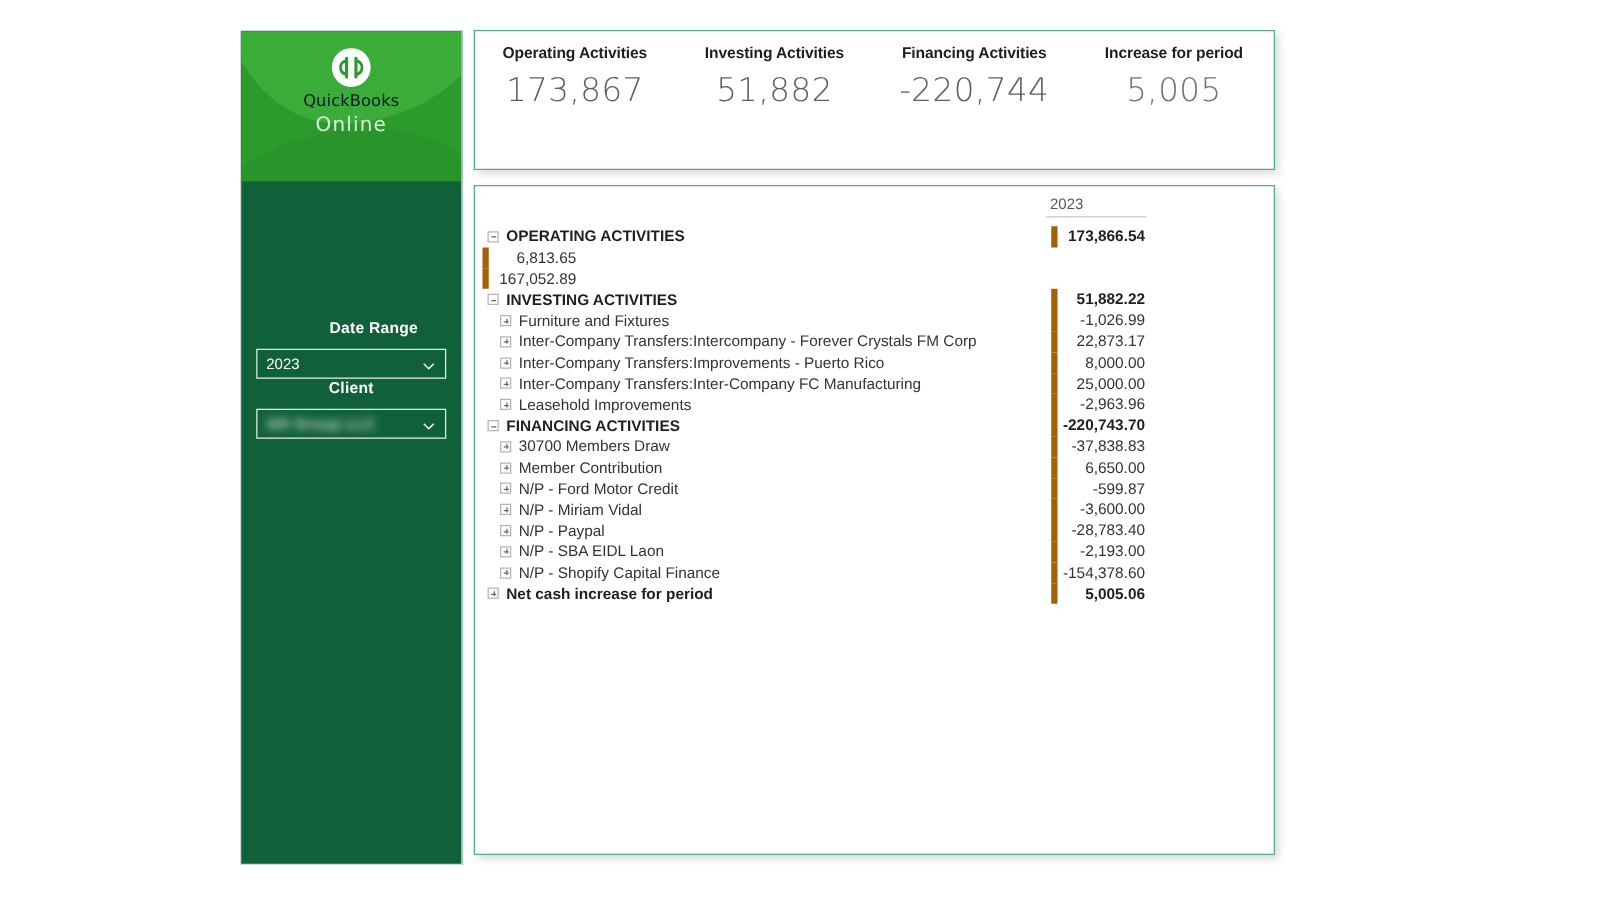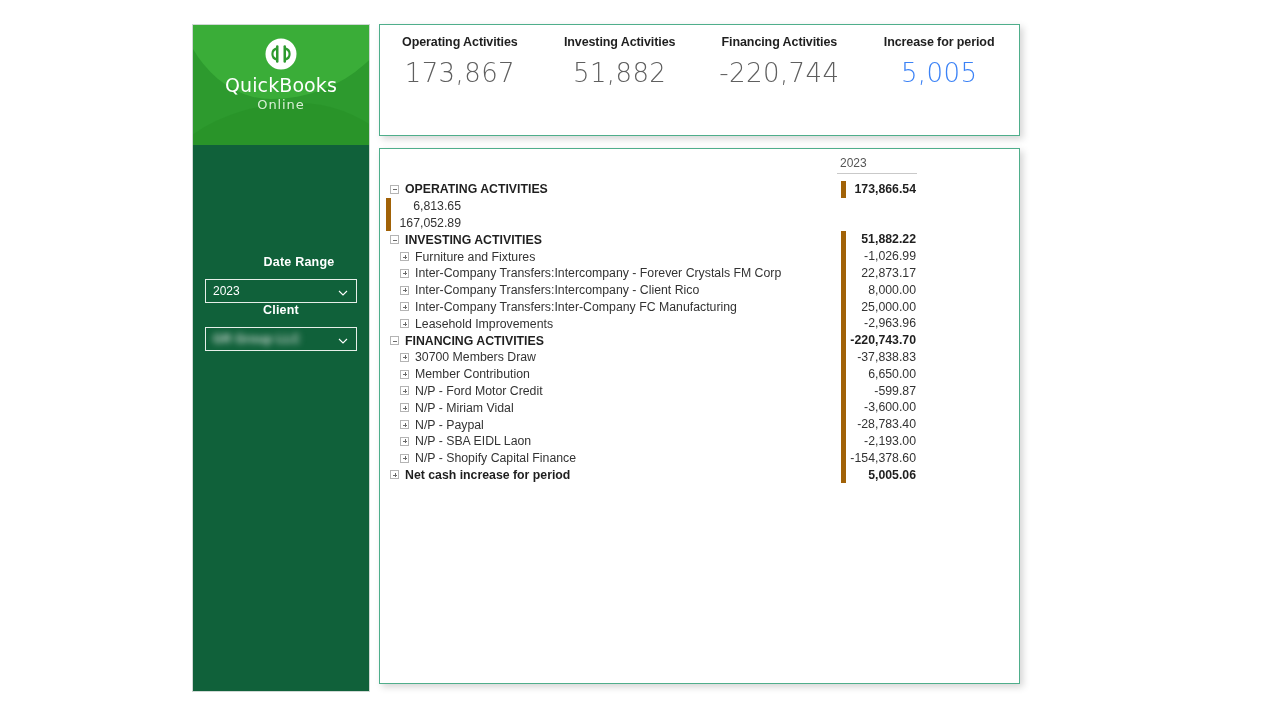--- a/index.html
+++ b/index.html
@@ -63,29 +63,29 @@
     z-index: 3;
     padding-top: 12px;
     text-align: center;
   }
   .qb-mark {
     width: 34px; height: 34px;
     margin: 0 auto;
     display: block;
   }
   .brand-name {
-    color: #ffffff;
-    font-size: 19px;
+    color: #0f172a;
+    font-size: 13px;
     letter-spacing: .1px;
     margin-top: 3px;
     font-family: "DejaVu Sans", sans-serif;
   }
   .brand-sub {
     color: #d9f0d6;
-    font-size: 13px;
+    font-size: 16px;
     letter-spacing: .9px;
     margin-top: 1px;
     font-family: "DejaVu Sans", sans-serif;
   }
 
   .filter-label {
     color: #ffffff;
     font-size: 12.5px;
     font-weight: bold;
     text-align: center;
@@ -148,21 +148,21 @@
     letter-spacing: -.1px;
   }
   .kpi-value {
     margin-top: 9px;
     font-size: 26px;
     color: #5f5f5f;
     font-weight: 300;
     letter-spacing: .4px;
     font-family: "DejaVu Sans", sans-serif;
   }
-  .kpi-value.accent { color: #3b82f6; }
+  .kpi-value.accent { color: #737373; }
 
   
   .report-panel {
     position: absolute;
     left: 379px;
     top: 148px;
     width: 641px;
     height: 536px;
     background: #ffffff;
     border: 1.5px solid #4fae8b;
@@ -351,21 +351,21 @@
           <div class="r-label indent-1">
             <span class="tog plus"></span>
             <span>Inter-Company Transfers:Intercompany - Forever Crystals FM Corp</span>
           </div>
           <div class="r-value">22,873.17</div>
           <div class="r-tail"></div>
         </div>
         <div class="row item">
           <div class="r-label indent-1">
             <span class="tog plus"></span>
-            <span>Inter-Company Transfers:Intercompany - Client Rico</span>
+            <span>Inter-Company Transfers:Improvements - Puerto Rico</span>
           </div>
           <div class="r-value">8,000.00</div>
           <div class="r-tail"></div>
         </div>
         <div class="row item">
           <div class="r-label indent-1">
             <span class="tog plus"></span>
             <span>Inter-Company Transfers:Inter-Company FC Manufacturing</span>
           </div>
           <div class="r-value">25,000.00</div>

